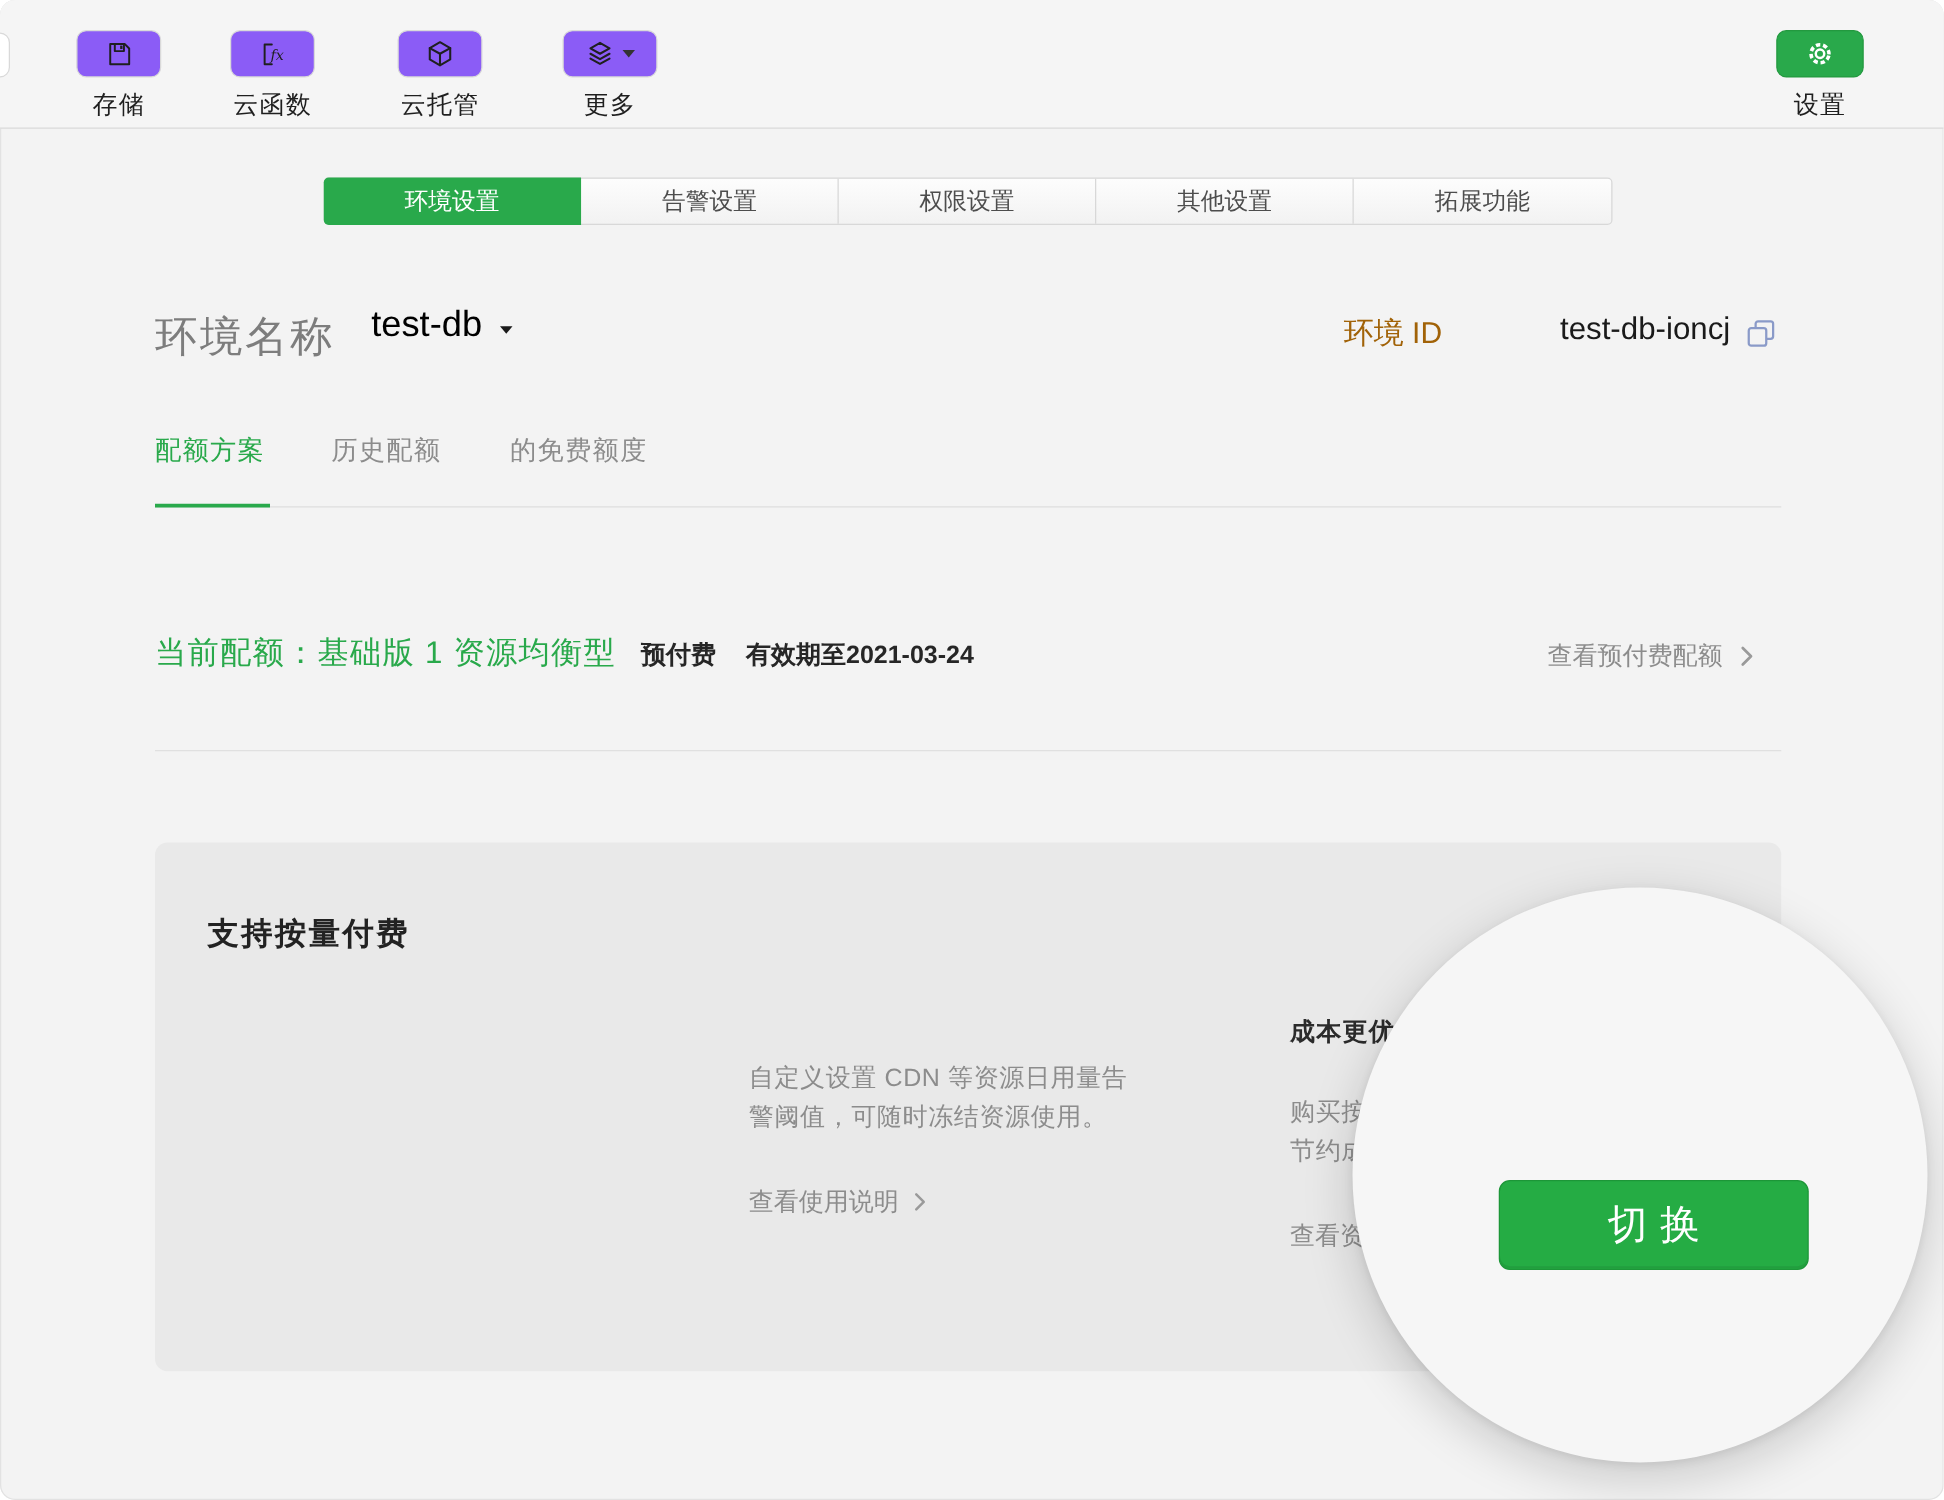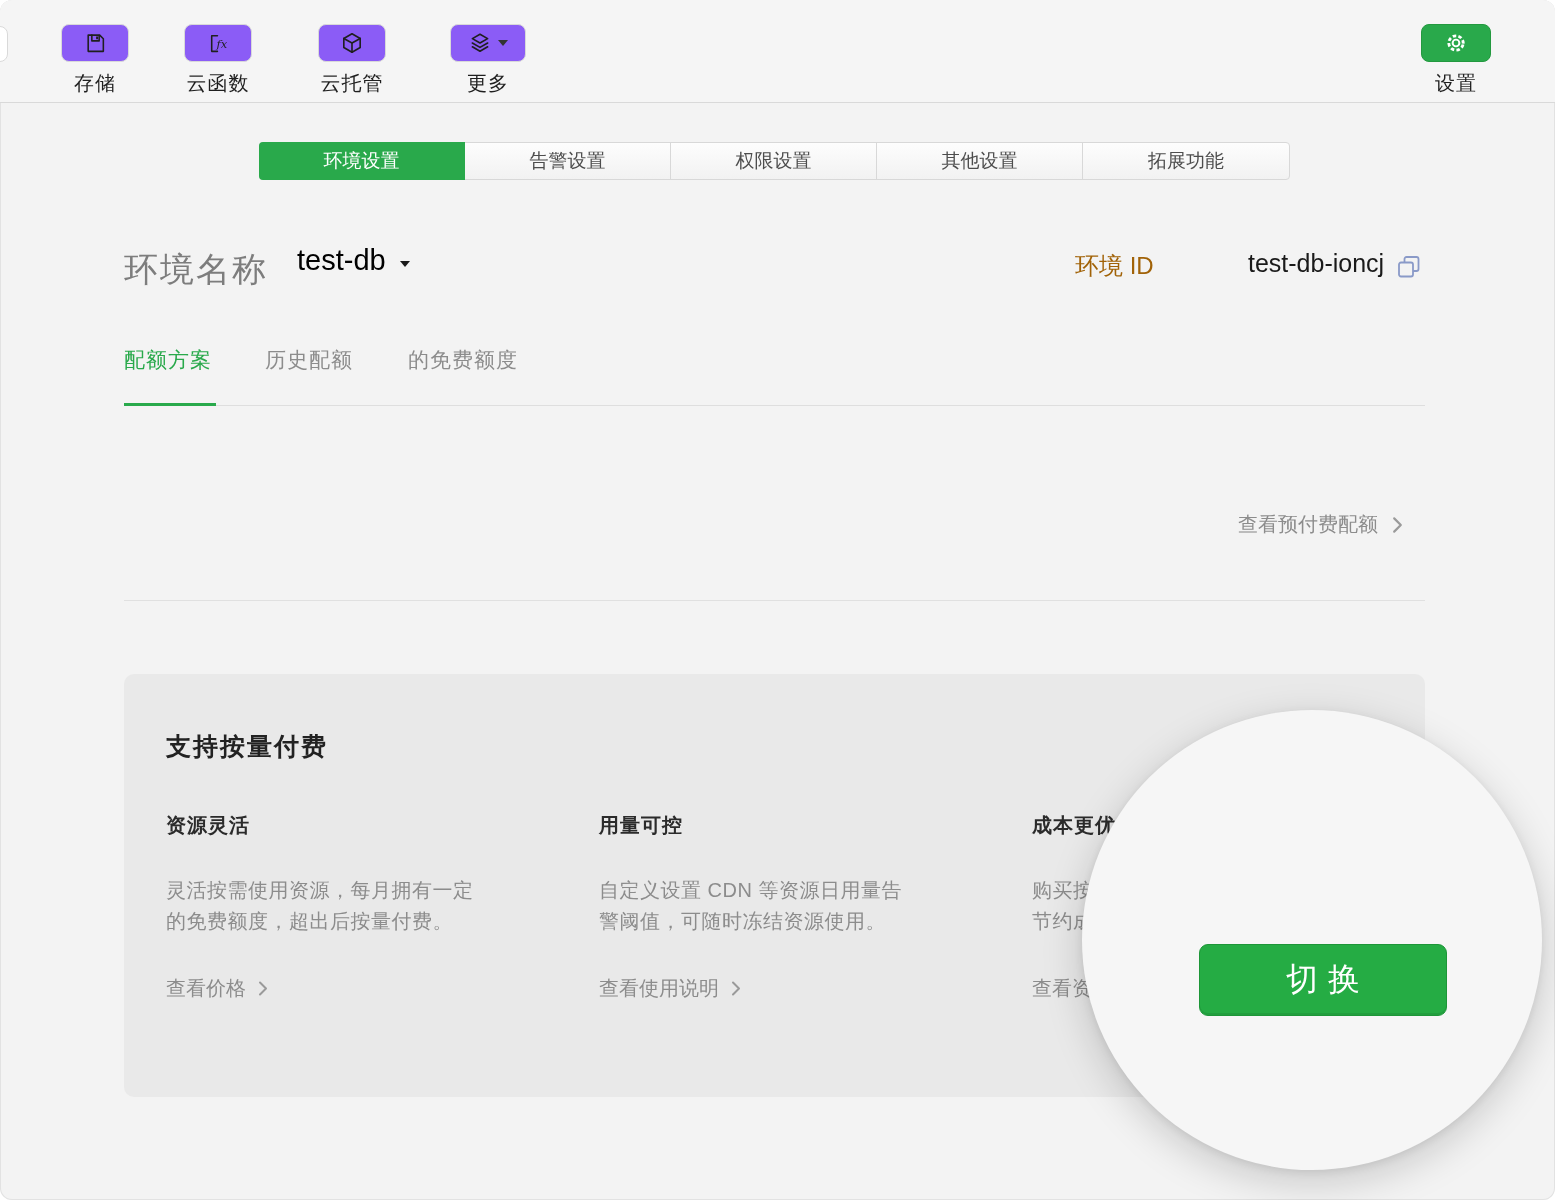--- a/index.html
+++ b/index.html
@@ -191,45 +191,38 @@
       <rect x="2" y="7.5" width="14" height="14" rx="2" fill="#f3f3f3" stroke="#8A9AC8" stroke-width="1.8"></rect>
     </svg>
   </div>
 
   <div class="subtab active s1">配额方案</div>
   <div class="subtab s2">历史配额</div>
   <div class="subtab s3">的免费额度</div>
   <div class="subtab-divider"></div>
   <div class="subtab-underline"></div>
 
+  <div class="quota-row">
+    <span class="quota-current">当前配额：基础版 1 资源均衡型</span>
+    <span class="quota-paytype">预付费</span>
+    <span class="quota-valid">有效期至2021-03-24</span>
+  </div>
   <div class="quota-link">
     <span>查看预付费配额</span>
     <svg width="11" height="18" viewBox="0 0 10 16">
       <path class="chev" d="M2 2 L8 8 L2 14"></path>
     </svg>
   </div>
   <div class="divider2"></div>
 
   <div class="panel">
     <div class="panel-title">支持按量付费</div>
 
-    <div class="pcol pc1">
-      <div class="pcol-title">资源灵活</div>
-      <div class="pcol-desc">灵活按需使用资源，每月拥有一定
-的免费额度，超出后按量付费。</div>
-      <div class="pcol-link">
-        <span>查看价格</span>
-        <svg width="10" height="17" viewBox="0 0 10 16">
-          <path class="chev" d="M2 2 L8 8 L2 14"></path>
-        </svg>
-      </div>
-    </div>
 
     <div class="pcol pc2">
-      <div class="pcol-title">用量可控</div>
       <div class="pcol-desc">自定义设置 CDN 等资源日用量告
 警阈值，可随时冻结资源使用。</div>
       <div class="pcol-link">
         <span>查看使用说明</span>
         <svg width="10" height="17" viewBox="0 0 10 16">
           <path class="chev" d="M2 2 L8 8 L2 14"></path>
         </svg>
       </div>
     </div>
 

